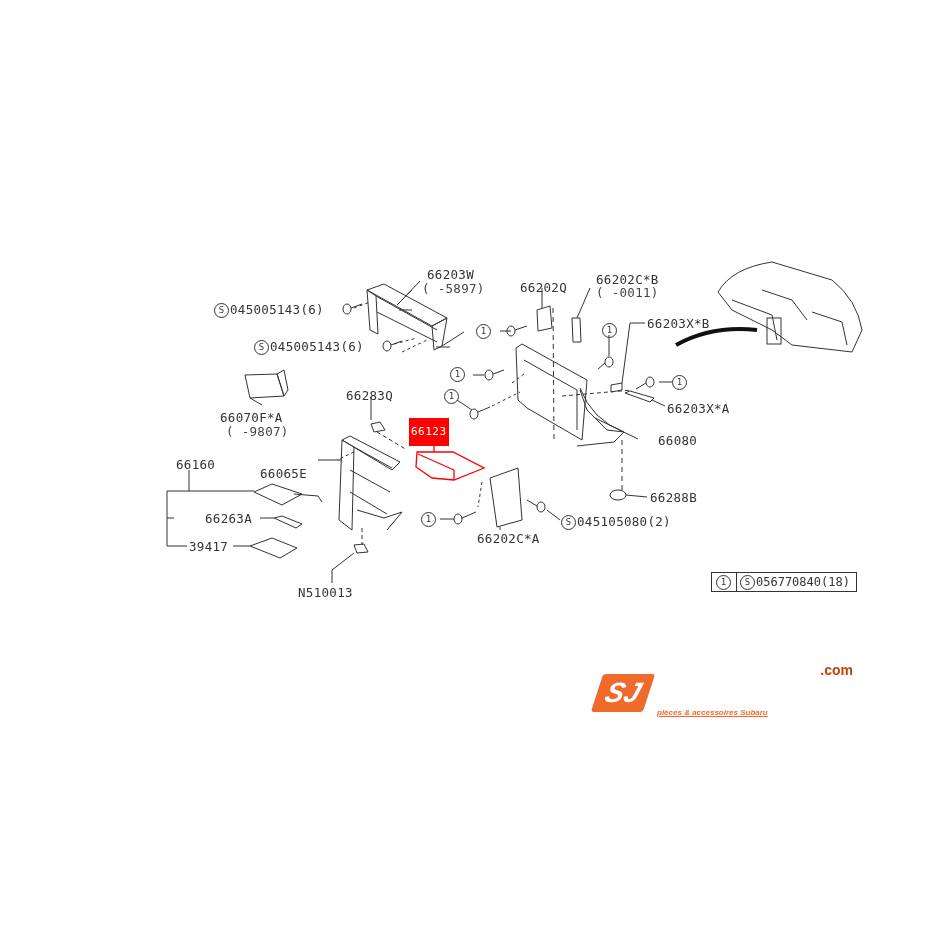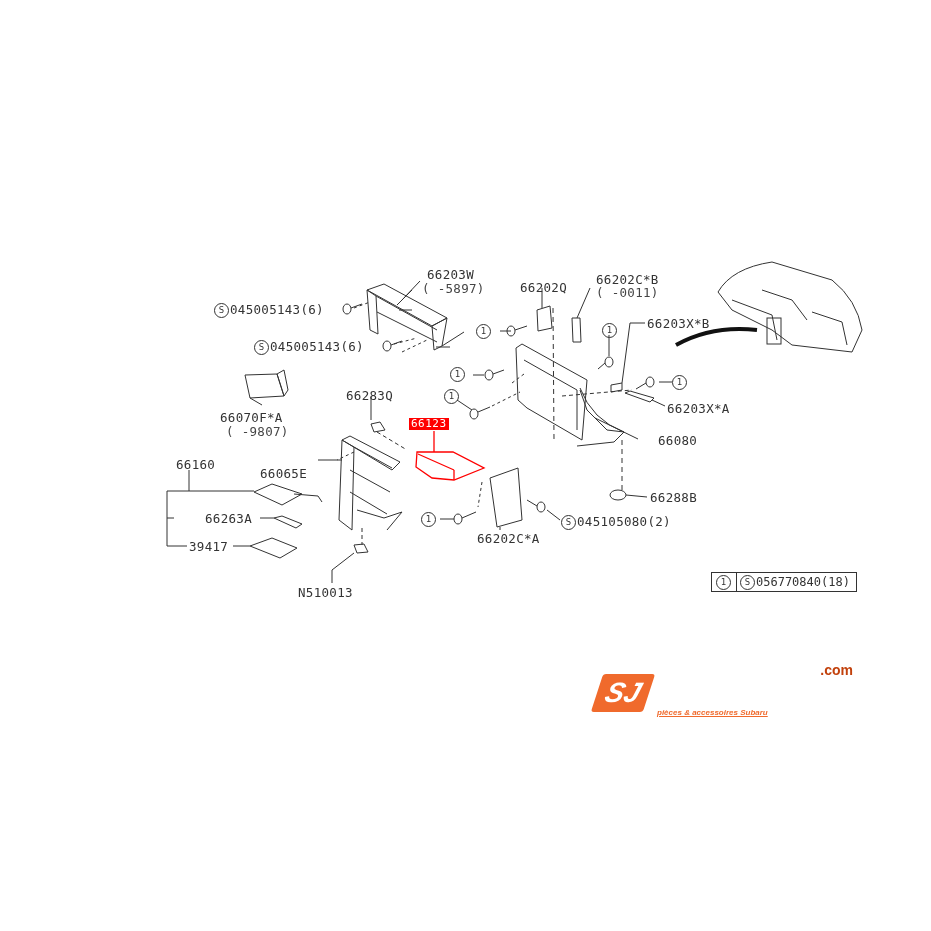--- a/index.html
+++ b/index.html
@@ -1,21 +1,21 @@
 <!DOCTYPE html>
 <html><head>
 <meta charset="utf-8">
 <style>
   html,body{margin:0;padding:0;background:#ffffff;}
   body{width:931px;height:931px;position:relative;overflow:hidden;font-family:"DejaVu Sans Mono","Liberation Mono",monospace;}
   #diagram{position:absolute;left:0;top:0;width:764px;height:931px;margin-left:32px;}
   .lbl{position:absolute;font-size:12.5px;color:#333;letter-spacing:0.3px;white-space:nowrap;line-height:14px;}
   .lbl.sub{color:#444;}
   .circ{display:inline-block;width:13px;height:13px;border:1px solid #333;border-radius:50%;font-size:9px;line-height:13px;text-align:center;vertical-align:middle;margin-right:1px;}
-  .hl{position:absolute;background:#ff0000;color:#ffffff;font-size:11px;line-height:12px;padding:0 2px;letter-spacing:0.5px;}
+  .hl{position:absolute;background:#ff0000;color:#ffffff;font-size:11px;line-height:12px;padding:8px 2px;letter-spacing:0.5px;}
   .legend{position:absolute;left:679px;top:572px;height:18px;border:1px solid #333;display:flex;align-items:center;font-size:12px;color:#333;background:#fff;}
   .legend .cell1{padding:0 4px;border-right:1px solid #333;height:18px;display:flex;align-items:center;}
   .legend .cell2{padding:0 6px 0 3px;display:flex;align-items:center;}
   .logo{position:absolute;left:597px;top:668px;width:260px;height:50px;}
   .logo .mark{position:absolute;left:0;top:6px;width:52px;height:38px;background:#f06a2c;transform:skewX(-18deg);border-radius:3px;color:#fff;font-family:"Liberation Sans",sans-serif;font-weight:bold;font-style:italic;font-size:28px;line-height:38px;text-align:center;}
   .logo .brand{position:absolute;left:60px;top:2px;font-family:"Liberation Sans",sans-serif;font-weight:bold;font-style:italic;font-size:34px;color:#777;letter-spacing:-1px;text-shadow:1px 1px 0 #444;}
   .logo .dotcom{position:absolute;right:4px;top:-6px;font-family:"Liberation Sans",sans-serif;font-weight:bold;font-size:14px;color:#c2410c;}
   .logo .tag{position:absolute;left:60px;top:40px;font-family:"Liberation Sans",sans-serif;font-style:italic;font-weight:bold;font-size:8px;color:#f06a2c;text-decoration:underline;}
 </style>
 </head>

